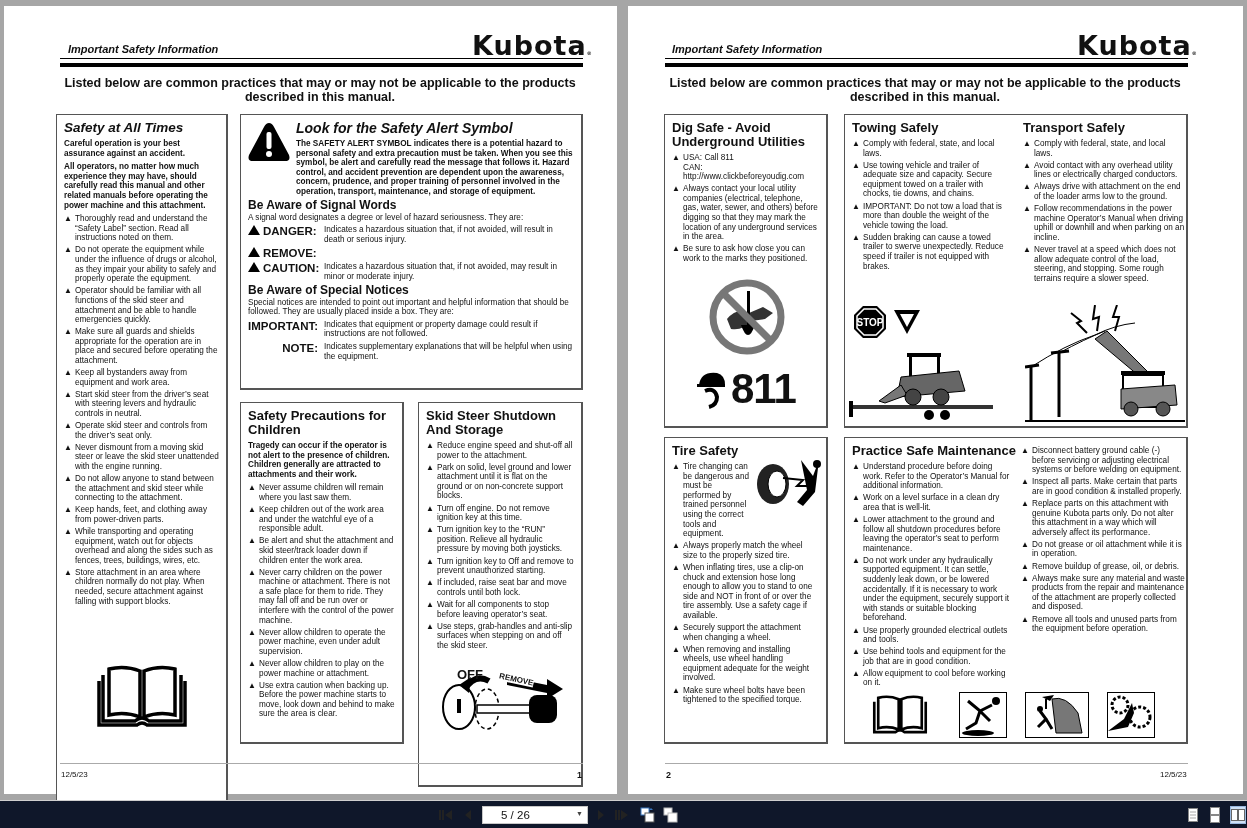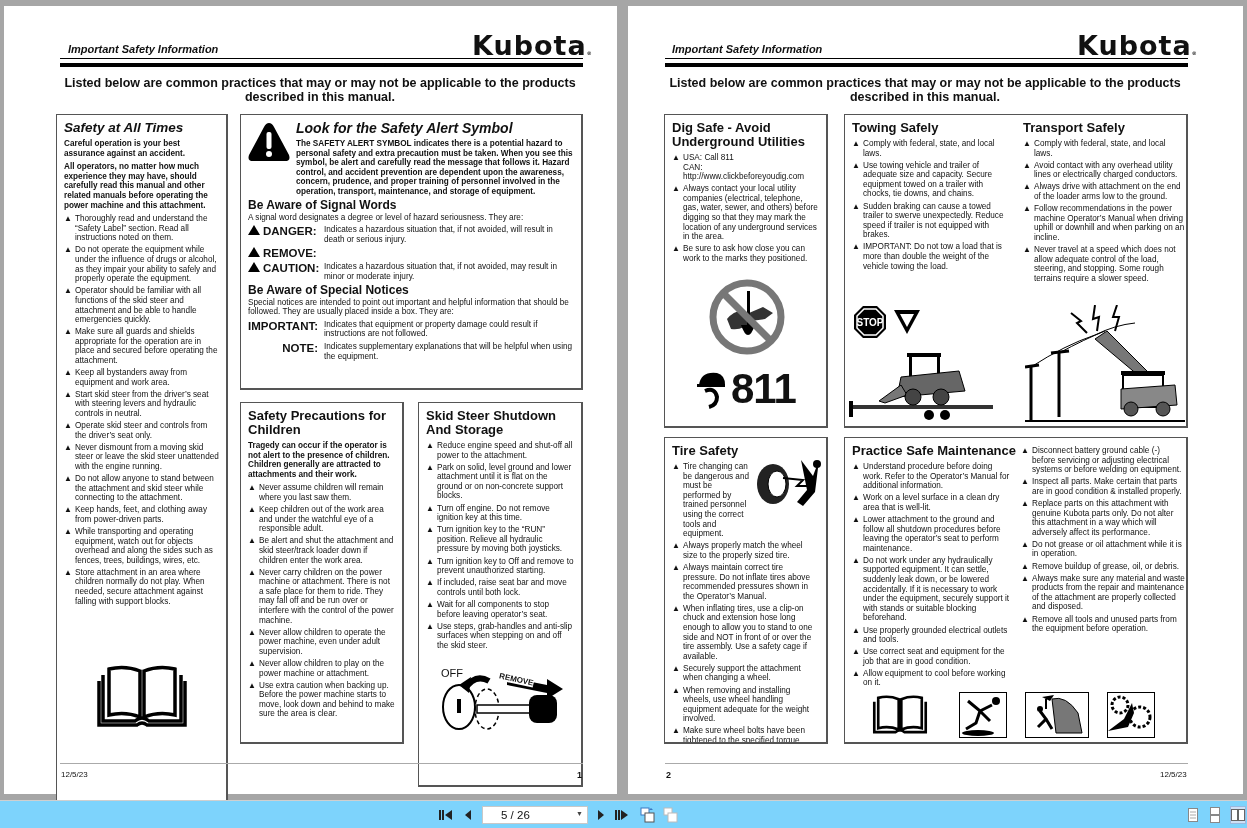--- a/index.html
+++ b/index.html
@@ -23,21 +23,21 @@
   ul.bl li::before { content: "\25B2"; position: absolute; left: 0; top: 0; font-size: 8px; }
   .sub-h { font-size: 12px; font-weight: bold; line-height: 13px; margin: 2px 0 1px; }
   .small { font-size: 8.2px; line-height: 9.6px; }
   .sig-row { display: flex; align-items: flex-start; margin-top: 3px; }
   .sig-word { width: 76px; font-size: 11.5px; font-weight: bold; white-space: nowrap; flex-shrink: 0; line-height: 12px; }
   .sig-desc { font-size: 8.2px; line-height: 9.6px; flex: 1; }
   .notice-word { width: 76px; text-align: right; padding-right: 6px; font-size: 11.5px; font-weight: bold; flex-shrink: 0; line-height: 12px; }
   .footer-line { position: absolute; top: 757px; height: 1px; background: #aaa; }
   .foot { position: absolute; top: 764px; font-size: 8px; }
   .foot.num { font-weight: bold; font-size: 9px; }
-  .toolbar { position: absolute; left: 0; top: 800px; width: 1247px; height: 28px; background: #7dd3fc; border-top: 1px solid #cfcfcf; }
+  .toolbar { position: absolute; left: 0; top: 800px; width: 1247px; height: 28px; background: #0f172a; border-top: 1px solid #cfcfcf; }
   .tb-btn { position: absolute; top: 7px; width: 14px; height: 14px; display: flex; align-items: center; justify-content: center; cursor: pointer; }
   .page-select { position: absolute; left: 482px; top: 5px; width: 106px; height: 18px; background: #fff; border: 1px solid #c8c8c8; font-size: 11.5px; }
   .page-select span.v { position: absolute; left: 18px; top: 2px; }
   .page-select .dd { position: absolute; right: 4px; top: 3px; font-size: 7px; color: #444; }
   .img-wrap { position: absolute; }
   .tri-icon { display: inline-block; width: 0; height: 0; border-left: 6px solid transparent; border-right: 6px solid transparent; border-bottom: 10px solid #000; margin-right: 3px; position: relative; top: 0px;}
 </style>
 </head>
 <body>
 
@@ -147,21 +147,21 @@
         <svg width="130" height="70" viewBox="0 0 130 70">
           <ellipse cx="22" cy="40" rx="16" ry="22" fill="none" stroke="#000" stroke-width="2"></ellipse>
           <rect x="20" y="32" width="4" height="14" fill="#000"></rect>
           <path d="M28 22 Q38 6 52 14" fill="none" stroke="#000" stroke-width="6"></path>
           <polygon points="22,18 34,10 32,26" fill="#000"></polygon>
           <ellipse cx="50" cy="42" rx="12" ry="20" fill="none" stroke="#000" stroke-width="1.5" stroke-dasharray="4,3"></ellipse>
           <rect x="40" y="38" width="56" height="8" fill="#fff" stroke="#000" stroke-width="1.5"></rect>
           <rect x="92" y="28" width="28" height="28" rx="8" fill="#000"></rect>
           <polygon points="70,10 110,18 110,12 126,22 110,32 110,26 70,18" fill="#000"></polygon>
         </svg>
-        <span style="position:absolute; left:4px; top:0; font-size:11px; font-weight:normal">OFF</span>
+        <span style="position:absolute; left:20px; top:0; font-size:13px; font-weight:bold">OFF</span>
         <span style="position:absolute; left:62px; top:8px; font-size:8px; font-weight:bold; transform:rotate(12deg); background:#fff">REMOVE</span>
       </div>
     </div>
 
     <div class="footer-line" style="left:56px; width:523px"></div>
     <div class="foot" style="left:57px">12/5/23</div>
     <div class="foot num" style="left:573px">1</div>
   </div>
 
   <div class="page right">
@@ -198,22 +198,22 @@
         <span style="font-size:42px; font-weight:bold; margin-left:4px; font-family:'Liberation Sans', sans-serif; letter-spacing:-1px">811</span>
       </div>
     </div>
 
     <div class="box" style="left:216px; top:108px; width:344px; height:314px">
       <div style="position:absolute; left:7px; top:6px; width:160px">
         <h2>Towing Safely</h2>
         <ul class="bl">
           <li>Comply with federal, state, and local laws.</li>
           <li>Use towing vehicle and trailer of adequate size and capacity. Secure equipment towed on a trailer with chocks, tie downs, and chains.</li>
+          <li>IMPORTANT: Do not tow a load that is more than double the weight of the vehicle towing the load.</li>
           <li>Sudden braking can cause a towed trailer to swerve unexpectedly. Reduce speed if trailer is not equipped with brakes.</li>
-          <li>IMPORTANT: Do not tow a load that is more than double the weight of the vehicle towing the load.</li>
         </ul>
       </div>
       <div style="position:absolute; left:178px; top:6px; width:162px">
         <h2>Transport Safely</h2>
         <ul class="bl">
           <li>Comply with federal, state, and local laws.</li>
           <li>Avoid contact with any overhead utility lines or electrically charged conductors.</li>
           <li>Always drive with attachment on the end of the loader arms low to the ground.</li>
           <li>Follow recommendations in the power machine Operator’s Manual when driving uphill or downhill and when parking on an incline.</li>
           <li>Never travel at a speed which does not allow adequate control of the load, steering, and stopping. Some rough terrains require a slower speed.</li>
@@ -276,38 +276,37 @@
           <ellipse cx="20" cy="28" rx="16" ry="20" fill="#222"></ellipse>
           <ellipse cx="24" cy="28" rx="9" ry="13" fill="#fff" stroke="#000"></ellipse>
           <path d="M30 22 L50 24 L44 30 L56 30" fill="none" stroke="#000" stroke-width="2"></path>
           <path d="M48 4 L60 20 L66 4 L62 36 L50 50 L44 46 L54 34 Z" fill="#000"></path>
           <circle cx="64" cy="8" r="4" fill="#000"></circle>
         </svg>
       </div>
       <ul class="bl">
         <li style="padding-right:70px">Tire changing can be dangerous and must be performed by trained personnel using the correct tools and equipment.</li>
         <li>Always properly match the wheel size to the properly sized tire.</li>
-        <li>Always maintain correct tire pressure. Do not inflate tires above recommended pressures shown in the Operator’s Manual.</li>
         <li>When inflating tires, use a clip-on chuck and extension hose long enough to allow you to stand to one side and NOT in front of or over the tire assembly. Use a safety cage if available.</li>
         <li>Securely support the attachment when changing a wheel.</li>
         <li>When removing and installing wheels, use wheel handling equipment adequate for the weight involved.</li>
         <li>Make sure wheel bolts have been tightened to the specified torque.</li>
       </ul>
     </div>
 
     <div class="box" style="left:216px; top:431px; width:344px; height:307px">
       <div style="position:absolute; left:7px; top:6px; width:162px">
         <h2 style="white-space:nowrap">Practice Safe Maintenance</h2>
         <ul class="bl">
           <li>Understand procedure before doing work. Refer to the Operator’s Manual for additional information.</li>
           <li>Work on a level surface in a clean dry area that is well-lit.</li>
           <li>Lower attachment to the ground and follow all shutdown procedures before leaving the operator’s seat to perform maintenance.</li>
           <li>Do not work under any hydraulically supported equipment. It can settle, suddenly leak down, or be lowered accidentally. If it is necessary to work under the equipment, securely support it with stands or suitable blocking beforehand.</li>
           <li>Use properly grounded electrical outlets and tools.</li>
-          <li>Use correct seat and equipment for the job that are in good condition.</li>
+          <li>Use behind tools and equipment for the job that are in good condition.</li>
           <li>Allow equipment to cool before working on it.</li>
         </ul>
       </div>
       <div style="position:absolute; left:176px; top:8px; width:164px">
         <ul class="bl">
           <li>Disconnect battery ground cable (-) before servicing or adjusting electrical systems or before welding on equipment.</li>
           <li>Inspect all parts. Make certain that parts are in good condition &amp; installed properly.</li>
           <li>Replace parts on this attachment with genuine Kubota parts only. Do not alter this attachment in a way which will adversely affect its performance.</li>
           <li>Do not grease or oil attachment while it is in operation.</li>
           <li>Remove buildup of grease, oil, or debris.</li>

